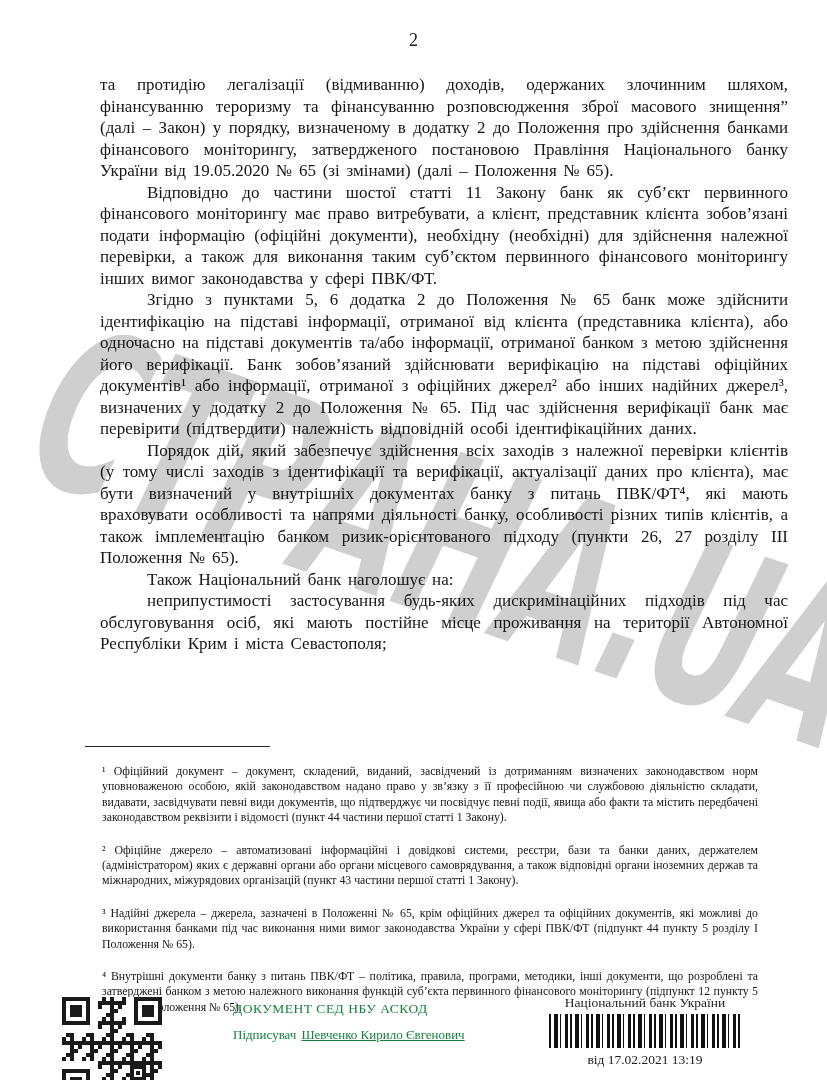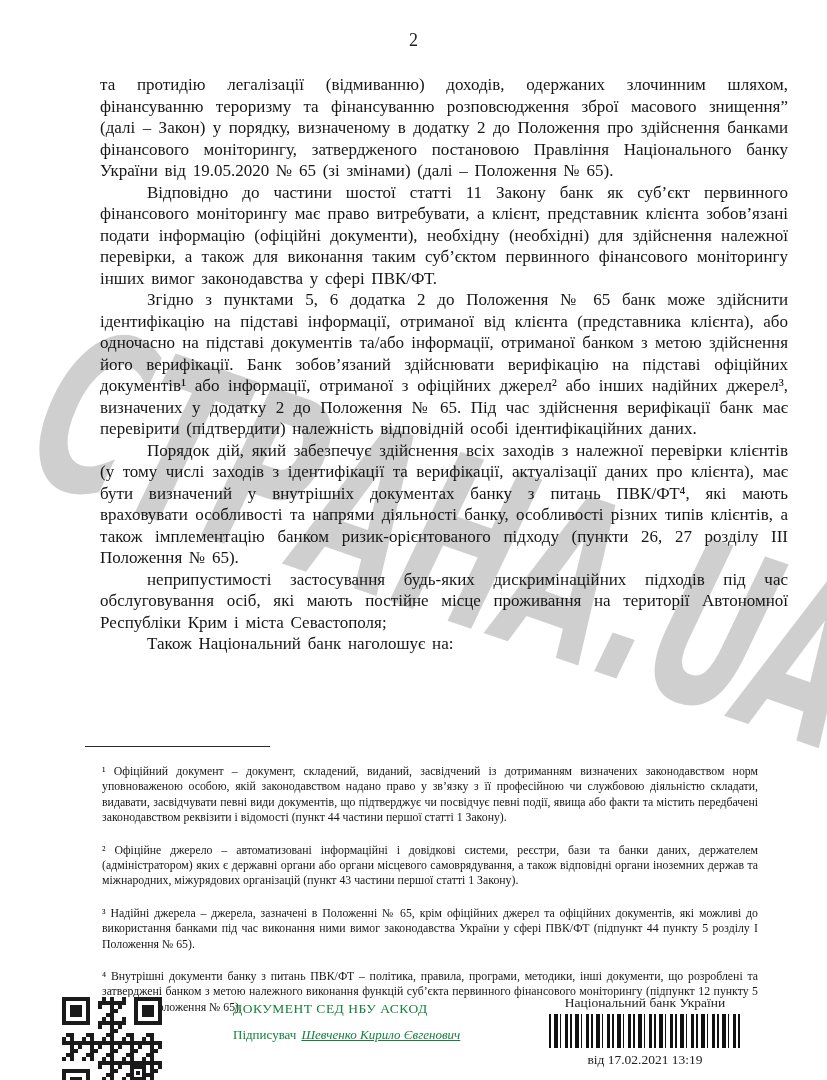--- a/index.html
+++ b/index.html
@@ -34,21 +34,21 @@
   }
   .fn-rule{width:185px;border-top:1.6px solid #2a2a2a;margin-bottom:7px;}
   .footnotes p{margin:17px;}
   
   .qr{position:absolute;left:62px;top:997px;z-index:2;}
   .sig-block{
     position:absolute;left:233px;top:1000px;width:345px;z-index:2;
     font-size:13px;line-height:17.5px;color:#15803d;
   }
   .sig-title{letter-spacing:.5px;margin-bottom:8px;font-size:13.5px;}
-  .u{text-decoration:underline;font-style:italic;}
+  .u{text-decoration:underline;}
   .gap{margin-left:5px;}
   .stamp-block{
     position:absolute;left:520px;top:995px;width:250px;z-index:2;
     text-align:center;font-size:13.5px;line-height:16px;color:#222;
   }
   .barcode{
     width:192px;height:34px;margin:3px auto 4px;background-color:#fff;
     background-image:repeating-linear-gradient(90deg,
       #111 0 2px, transparent 2px 5px,
       #111 5px 9px, transparent 9px 11px,
@@ -69,22 +69,22 @@
     <svg width="900" height="300" viewBox="0 0 900 300">
       <text x="0" y="228" textLength="855" lengthAdjust="spacingAndGlyphs">СТРАНА.UA</text>
     </svg>
   </div>
 
   <div class="doc-body">
     <p class="cont">та протидію легалізації (відмиванню) доходів, одержаних злочинним шляхом, фінансуванню тероризму та фінансуванню розповсюдження зброї масового знищення” (далі – Закон) у порядку, визначеному в додатку 2 до Положення про здійснення банками фінансового моніторингу, затвердженого постановою Правління Національного банку України від 19.05.2020 № 65 (зі змінами) (далі – Положення № 65).</p>
     <p>Відповідно до частини шостої статті 11 Закону банк як суб’єкт первинного фінансового моніторингу має право витребувати, а клієнт, представник клієнта зобов’язані подати інформацію (офіційні документи), необхідну (необхідні) для здійснення належної перевірки, а також для виконання таким суб’єктом первинного фінансового моніторингу інших вимог законодавства у сфері ПВК/ФТ.</p>
     <p>Згідно з пунктами 5, 6 додатка 2 до Положення № 65 банк може здійснити ідентифікацію на підставі інформації, отриманої від клієнта (представника клієнта), або одночасно на підставі документів та/або інформації, отриманої банком з метою здійснення його верифікації. Банк зобов’язаний здійснювати верифікацію на підставі офіційних документів¹ або інформації, отриманої з офіційних джерел² або інших надійних джерел³, визначених у додатку 2 до Положення № 65. Під час здійснення верифікації банк має перевірити (підтвердити) належність відповідній особі ідентифікаційних даних.</p>
     <p>Порядок дій, який забезпечує здійснення всіх заходів з належної перевірки клієнтів (у тому числі заходів з ідентифікації та верифікації, актуалізації даних про клієнта), має бути визначений у внутрішніх документах банку з питань ПВК/ФТ⁴, які мають враховувати особливості та напрями діяльності банку, особливості різних типів клієнтів, а також імплементацію банком ризик-орієнтованого підходу (пункти 26, 27 розділу ІІІ Положення № 65).</p>
+    <p>Також Національний банк наголошує на:</p>
     <p>неприпустимості застосування будь-яких дискримінаційних підходів під час обслуговування осіб, які мають постійне місце проживання на території Автономної Республіки Крим і міста Севастополя;</p>
-    <p>Також Національний банк наголошує на:</p>
   </div>
 
   <div class="footnotes">
     <div class="fn-rule"></div>
     <p>¹ Офіційний документ – документ, складений, виданий, засвідчений із дотриманням визначених законодавством норм уповноваженою особою, якій законодавством надано право у зв’язку з її професійною чи службовою діяльністю складати, видавати, засвідчувати певні види документів, що підтверджує чи посвідчує певні події, явища або факти та містить передбачені законодавством реквізити і відомості (пункт 44 частини першої статті 1 Закону).</p>
     <p>² Офіційне джерело – автоматизовані інформаційні і довідкові системи, реєстри, бази та банки даних, держателем (адміністратором) яких є державні органи або органи місцевого самоврядування, а також відповідні органи іноземних держав та міжнародних, міжурядових організацій (пункт 43 частини першої статті 1 Закону).</p>
     <p>³ Надійні джерела – джерела, зазначені в Положенні № 65, крім офіційних джерел та офіційних документів, які можливі до використання банками під час виконання ними вимог законодавства України у сфері ПВК/ФТ (підпункт 44 пункту 5 розділу І Положення № 65).</p>
     <p>⁴ Внутрішні документи банку з питань ПВК/ФТ – політика, правила, програми, методики, інші документи, що розроблені та затверджені банком з метою належного виконання функцій суб’єкта первинного фінансового моніторингу (підпункт 12 пункту 5 розділу І Положення № 65).</p>
   </div>
 

